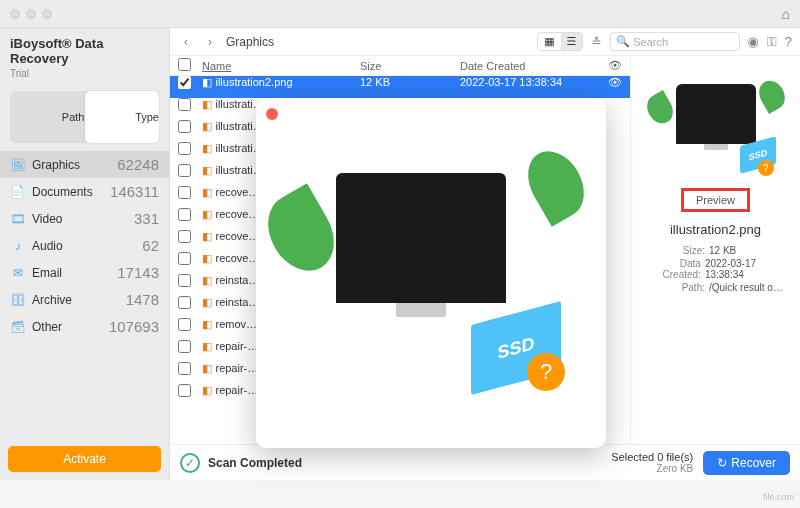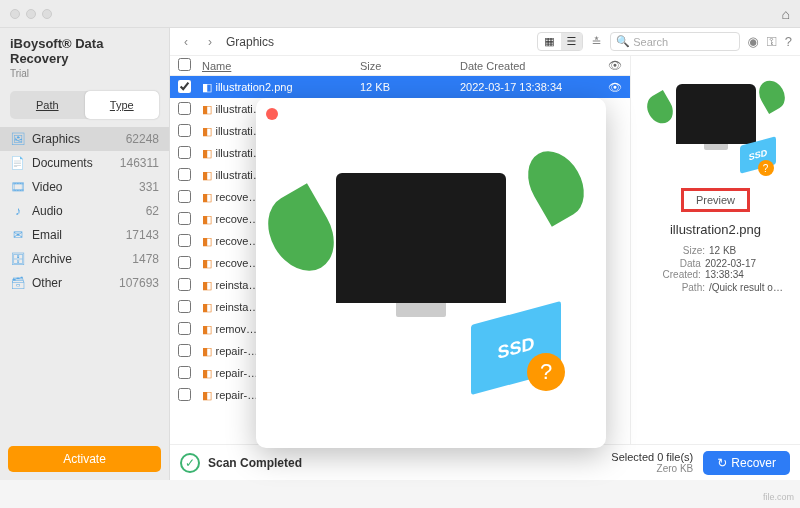--- a/index.html
+++ b/index.html
@@ -6,47 +6,47 @@
 body { width: 800px; height: 508px; background: #f5f5f5; overflow: hidden; position: relative; font-size: 12px; color: #333; }
 .titlebar { height: 28px; display: flex; align-items: center; padding: 0 10px; background: #ececec; border-bottom: 1px solid #ddd; }
 .traffic { display: flex; gap: 6px; }
 .dot { width: 10px; height: 10px; border-radius: 50%; background: #ddd; border: 1px solid #ccc; }
 .home-icon { margin-left: auto; color: #666; font-size: 14px; }
 .main { display: flex; height: 452px; }
 .sidebar { width: 170px; background: #ececec; border-right: 1px solid #ddd; display: flex; flex-direction: column; }
 .brand { padding: 8px 10px 2px; font-size: 13px; font-weight: 600; }
 .trial { padding: 0 10px 8px; font-size: 10px; color: #888; }
 .seg { display: flex; margin: 4px 10px 8px; border-radius: 5px; background: #ddd; font-size: 11px; }
-.seg div { flex: 1; text-align: center; padding: 8px 0; cursor: pointer; text-decoration: underline; }
+.seg div { flex: 1; text-align: right; padding: 20px 0; cursor: pointer; }
 .seg .active { background: #fff; border-radius: 5px; box-shadow: 0 0 2px rgba(0,0,0,.2); }
 .cats { flex: 1; }
 .cat { display: flex; align-items: center; padding: 5px 10px; cursor: pointer; }
 .cat.active { background: #d8d8d8; }
 .cat .ci { width: 16px; text-align: center; margin-right: 6px; }
 .cat .cn { flex: 1; }
-.cat .cc { color: #888; font-size: 12px; }
+.cat .cc { color: #888; font-size: 15px; }
 .activate { margin: 8px; padding: 6px 0; text-align: center; background: #ff9800; color: #fff; border-radius: 5px; cursor: pointer; font-size: 12px; }
 .content { flex: 1; display: flex; flex-direction: column; background: #fff; }
 .toolbar { height: 28px; display: flex; align-items: center; padding: 0 8px; border-bottom: 1px solid #eee; gap: 8px; }
 .navbtn { width: 16px; text-align: center; color: #888; cursor: pointer; }
 .crumb { font-size: 12px; color: #444; }
 .viewseg { display: flex; border: 1px solid #ddd; border-radius: 4px; margin-left: auto; }
 .viewseg div { padding: 2px 6px; font-size: 11px; }
 .viewseg .active { background: #e8e8e8; }
 .filter-icon { color: #888; cursor: pointer; }
 .search { display: flex; align-items: center; border: 1px solid #ddd; border-radius: 4px; padding: 2px 6px; width: 130px; color: #aaa; font-size: 11px; }
 .ticon { color: #888; cursor: pointer; font-size: 13px; }
 .columns { display: flex; height: 20px; border-bottom: 1px solid #eee; font-size: 11px; color: #666; align-items: center; }
 .c-chk { width: 28px; text-align: center; }
 .c-name { flex: 1; padding-left: 4px; text-decoration: underline; }
 .c-size { width: 100px; }
 .c-date { width: 140px; }
 .c-eye { width: 30px; text-align: center; }
 .rows { flex: 1; overflow: hidden; }
-.row { display: flex; height: 22px; align-items: center; font-size: 11px; cursor: pointer; }
+.row { display: flex; height: 22px; font-size: 11px; cursor: pointer; }
 .row.selected { background: #2d7cf6; color: #fff; }
 .row .chk { width: 28px; text-align: center; }
 .row .chk input { accent-color: #fff; }
 .row .fname { flex: 1; padding-left: 4px; white-space: nowrap; overflow: hidden; }
 .row .fsize { width: 100px; }
 .row .fdate { width: 140px; }
 .row .feye { width: 30px; text-align: center; }
 .status { height: 36px; border-top: 1px solid #eee; display: flex; align-items: center; padding: 0 10px; }
 .status-check { width: 20px; height: 20px; border-radius: 50%; border: 2px solid #3cb371; color: #3cb371; display: flex; align-items: center; justify-content: center; font-size: 12px; margin-right: 8px; }
 .status-txt b { font-size: 12px; }

